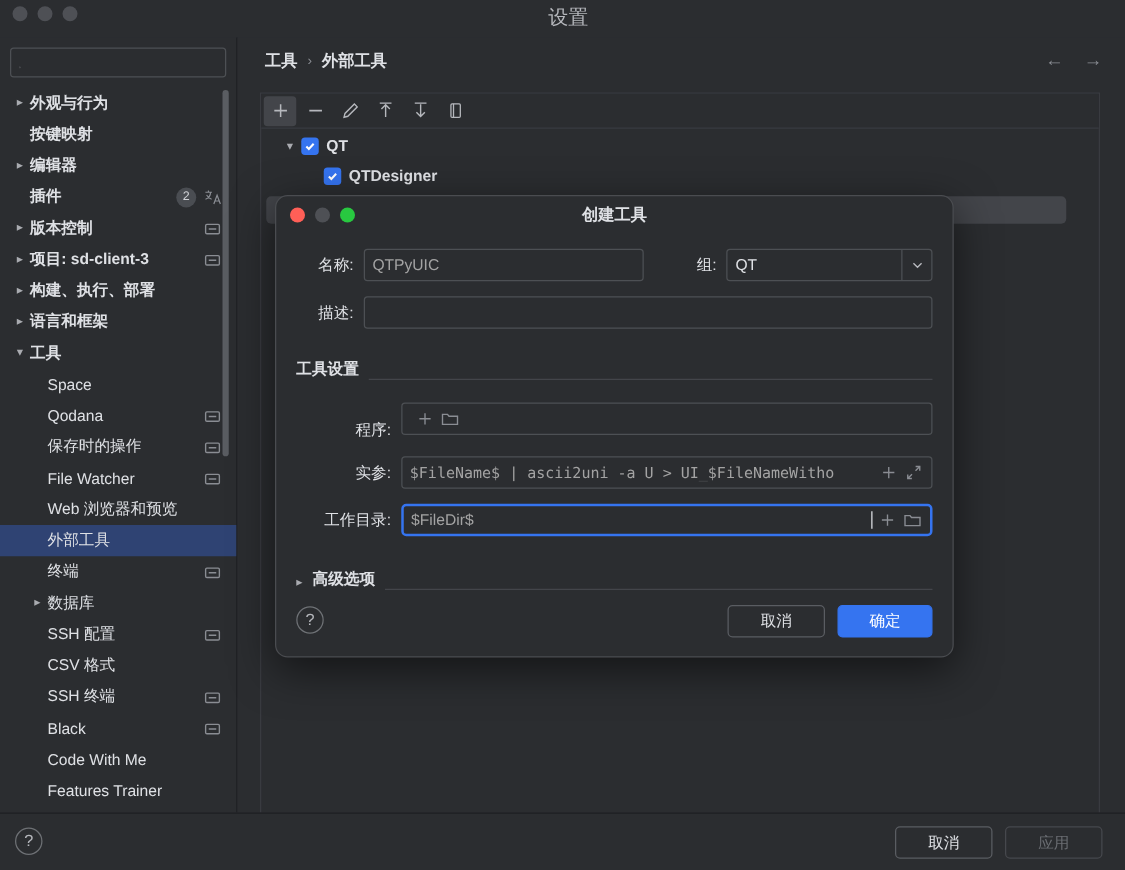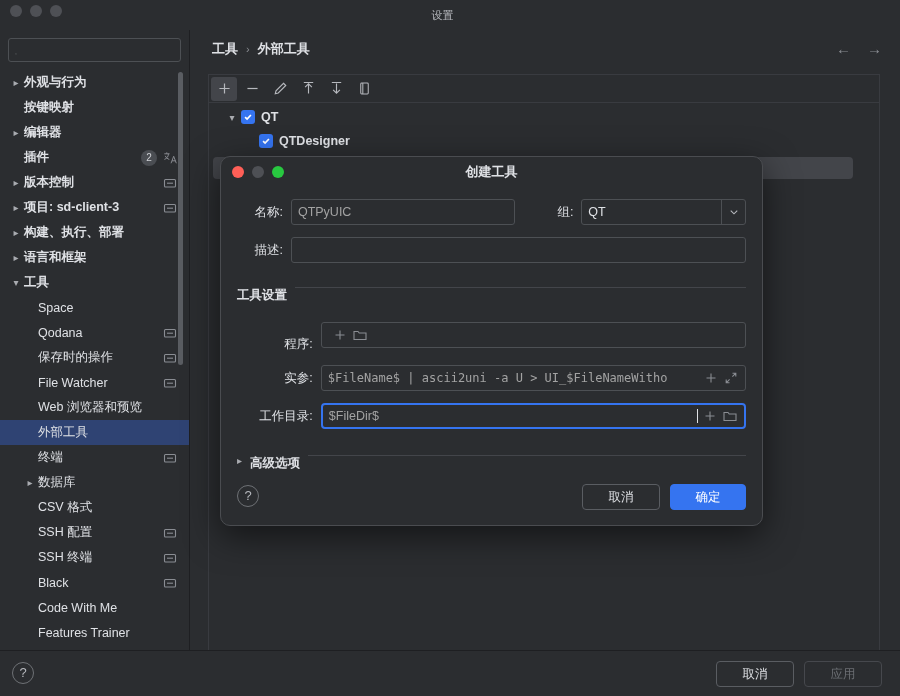--- a/index.html
+++ b/index.html
@@ -15,23 +15,23 @@
 
   
   .titlebar {
     position: absolute; left: 0; top: 0; width: 900px; height: 30px;
     background: #2b2d30;
     display: flex; align-items: center;
   }
   .traffic { position: absolute; left: 10px; top: 5px; display: flex; gap: 8px; }
   .light { width: 12px; height: 12px; border-radius: 50%; background: #4e5055; }
   .win-title {
-    position: absolute; left: 4px; top: 0; width: 877px; height: 30px;
+    position: absolute; left: 16px; top: 0; width: 877px; height: 30px;
     line-height: 30px; text-align: center;
-    font-size: 11px; color: #b6b8bd;
+    font-size: 16px; color: #b6b8bd;
   }
 
   
   .sidebar {
     position: absolute; left: 0; top: 30px; width: 190px; height: 620px;
     background: #2b2d30;
     border-right: 1px solid #1e1f22;
   }
   .search-wrap { padding: 8px 8px 6px 8px; }
   .search-box {
@@ -168,21 +168,21 @@
     height: 26px; border: 1px solid #4d5054; border-radius: 3px;
     display: flex; align-items: center; background: #2b2d30;
   }
   .combo .cval { flex: 1; padding: 0 6px; font-size: 12.5px; }
   .combo .cbtn {
     width: 24px; height: 100%; border-left: 1px solid #4d5054;
     display: flex; align-items: center; justify-content: center; color: #b6b8bd;
   }
 
   .section-head {
-    display: flex; align-items: flex-start; gap: 8px; margin: 14px 0 12px 0;
+    display: flex; align-items: flex-end; gap: 8px; margin: 14px 0 12px 0;
   }
   .section-head .stitle { font-size: 12.5px; font-weight: bold; color: #dfe1e5; white-space: nowrap; }
   .section-head .sline { flex: 1; height: 1px; background: #43454a; }
   .section-head .schev { color: #a9abb0; font-size: 10px; }
 
   .dlg-footer {
     position: absolute; left: 0; bottom: 0; width: 100%; height: 52px;
   }
   .dlg-help {
     position: absolute; left: 16px; top: 12px;
@@ -341,31 +341,31 @@
               <path d="M4 7.2h6"></path>
             </svg></span>
         </div>
         <div class="trow">
           <span class="arrow" style="margin-left: 22px;">▸</span>
           <span class="tlabel">数据库</span>
           <span class="spacer"></span>
         </div>
         <div class="trow">
           <span class="arrow blank" style="margin-left: 22px;">▸</span>
+          <span class="tlabel">SSH 配置</span>
+          <span class="spacer"></span>
+          <span class="mini-ico"><svg viewBox="0 0 14 14" fill="none" stroke="currentColor" stroke-width="1.1">
+              <rect x="1.5" y="3.5" width="11" height="7.5" rx="1"></rect>
+              <path d="M4 7.2h6"></path>
+            </svg></span>
+        </div>
+        <div class="trow">
+          <span class="arrow blank" style="margin-left: 22px;">▸</span>
           <span class="tlabel">CSV 格式</span>
           <span class="spacer"></span>
-        </div>
-        <div class="trow">
-          <span class="arrow blank" style="margin-left: 22px;">▸</span>
-          <span class="tlabel">SSH 配置</span>
-          <span class="spacer"></span>
-          <span class="mini-ico"><svg viewBox="0 0 14 14" fill="none" stroke="currentColor" stroke-width="1.1">
-              <rect x="1.5" y="3.5" width="11" height="7.5" rx="1"></rect>
-              <path d="M4 7.2h6"></path>
-            </svg></span>
         </div>
         <div class="trow">
           <span class="arrow blank" style="margin-left: 22px;">▸</span>
           <span class="tlabel">SSH 终端</span>
           <span class="spacer"></span>
           <span class="mini-ico"><svg viewBox="0 0 14 14" fill="none" stroke="currentColor" stroke-width="1.1">
               <rect x="1.5" y="3.5" width="11" height="7.5" rx="1"></rect>
               <path d="M4 7.2h6"></path>
             </svg></span>
         </div>

